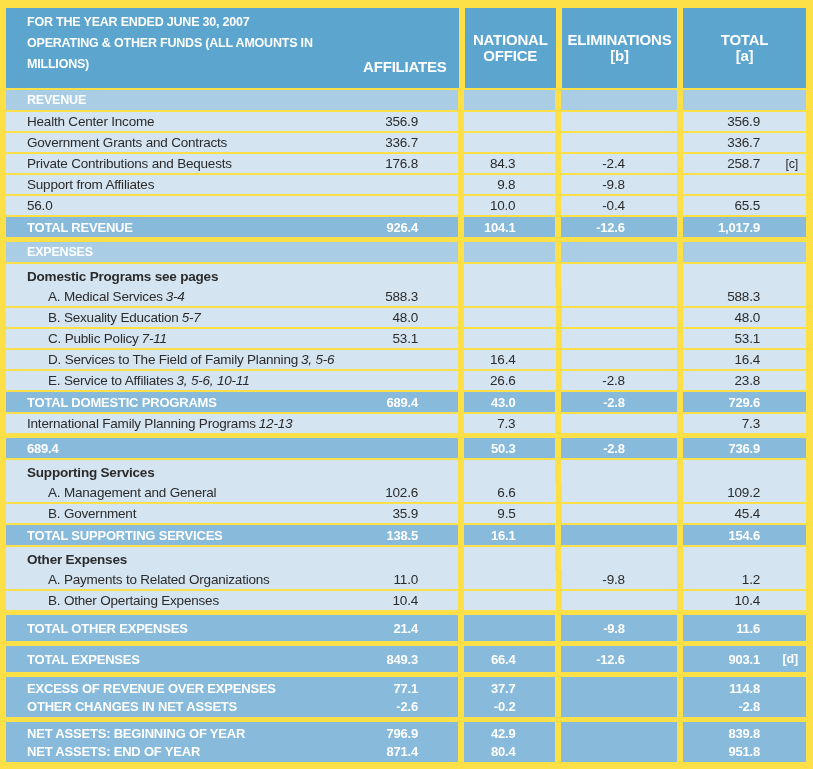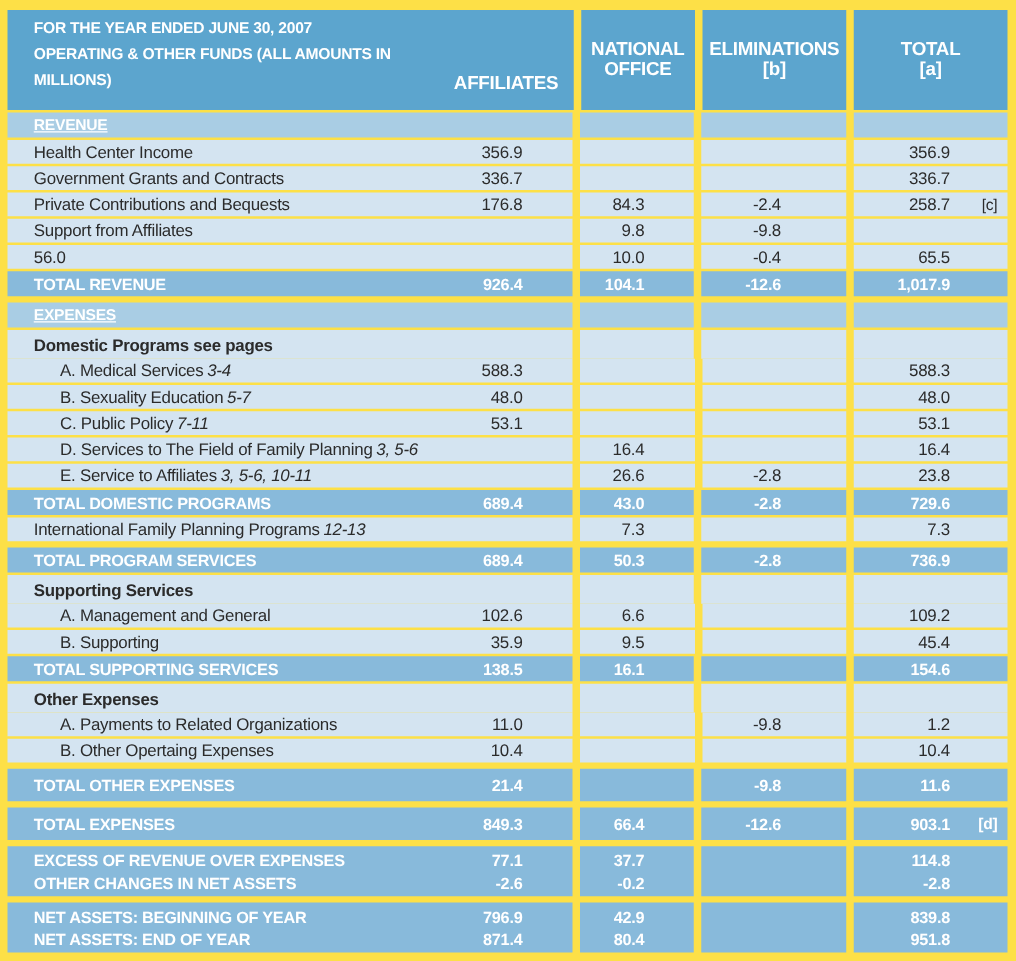--- a/index.html
+++ b/index.html
@@ -20,21 +20,21 @@
   .row.gap-lg{margin-top:5px;}
   .row.subhead + .row{margin-top:0;}
   .c{box-sizing:border-box;display:flex;align-items:center;}
   .c1{width:456px;padding-left:21px;padding-right:40px;}
   .c1.ind{padding-left:42px;}
   .c2{width:92px;margin-left:6px;justify-content:flex-end;padding-right:40px;}
   .c3{width:116px;margin-left:6px;justify-content:flex-end;padding-right:52px;}
   .c4{width:124px;margin-left:6px;justify-content:flex-end;padding-right:46px;position:relative;}
   
   .header .c{background:var(--header);height:80px;}
-  .band .c{background:var(--section);height:20px;text-decoration:underline;}
+  .band .c{background:var(--section);height:20px;}
   .data .c{background:var(--light);height:19px;}
   .subhead .c{background:var(--light);height:23px;}
   .total .c{background:var(--totalband);height:20px;}
   .total.tall .c{height:26px;}
   .total2 .c{background:var(--totalband);height:40px;}
   
   .header,.band,.total,.total2{color:#ffffff;font-weight:bold;}
   .band{font-size:12.5px;}
   .total,.total2{font-size:13px;}
   .data{color:var(--ink);font-size:13.5px;}
@@ -326,21 +326,20 @@
           <div class="c c3">
             <span class="val"></span>
           </div>
           <div class="c c4">
             <span class="val">7.3</span>
             <span class="note"></span>
           </div>
         </div>
         <div class="row total gap-lg">
           <div class="c c1">
-            <span class="lbl"><span>TOTAL PROGRAM SERVICES</span><i class="ref"></i></span>
             <span class="val">689.4</span>
           </div>
           <div class="c c2">
             <span class="val">50.3</span>
           </div>
           <div class="c c3">
             <span class="val">-2.8</span>
           </div>
           <div class="c c4">
             <span class="val">736.9</span>
@@ -374,21 +373,21 @@
           <div class="c c3">
             <span class="val"></span>
           </div>
           <div class="c c4">
             <span class="val">109.2</span>
             <span class="note"></span>
           </div>
         </div>
         <div class="row data">
           <div class="c c1 ind">
-            <span class="lbl"><span>B. Supporting</span><i class="ref"></i></span>
+            <span class="lbl"><span>B. Government</span><i class="ref"></i></span>
             <span class="val">35.9</span>
           </div>
           <div class="c c2">
             <span class="val">9.5</span>
           </div>
           <div class="c c3">
             <span class="val"></span>
           </div>
           <div class="c c4">
             <span class="val">45.4</span>

